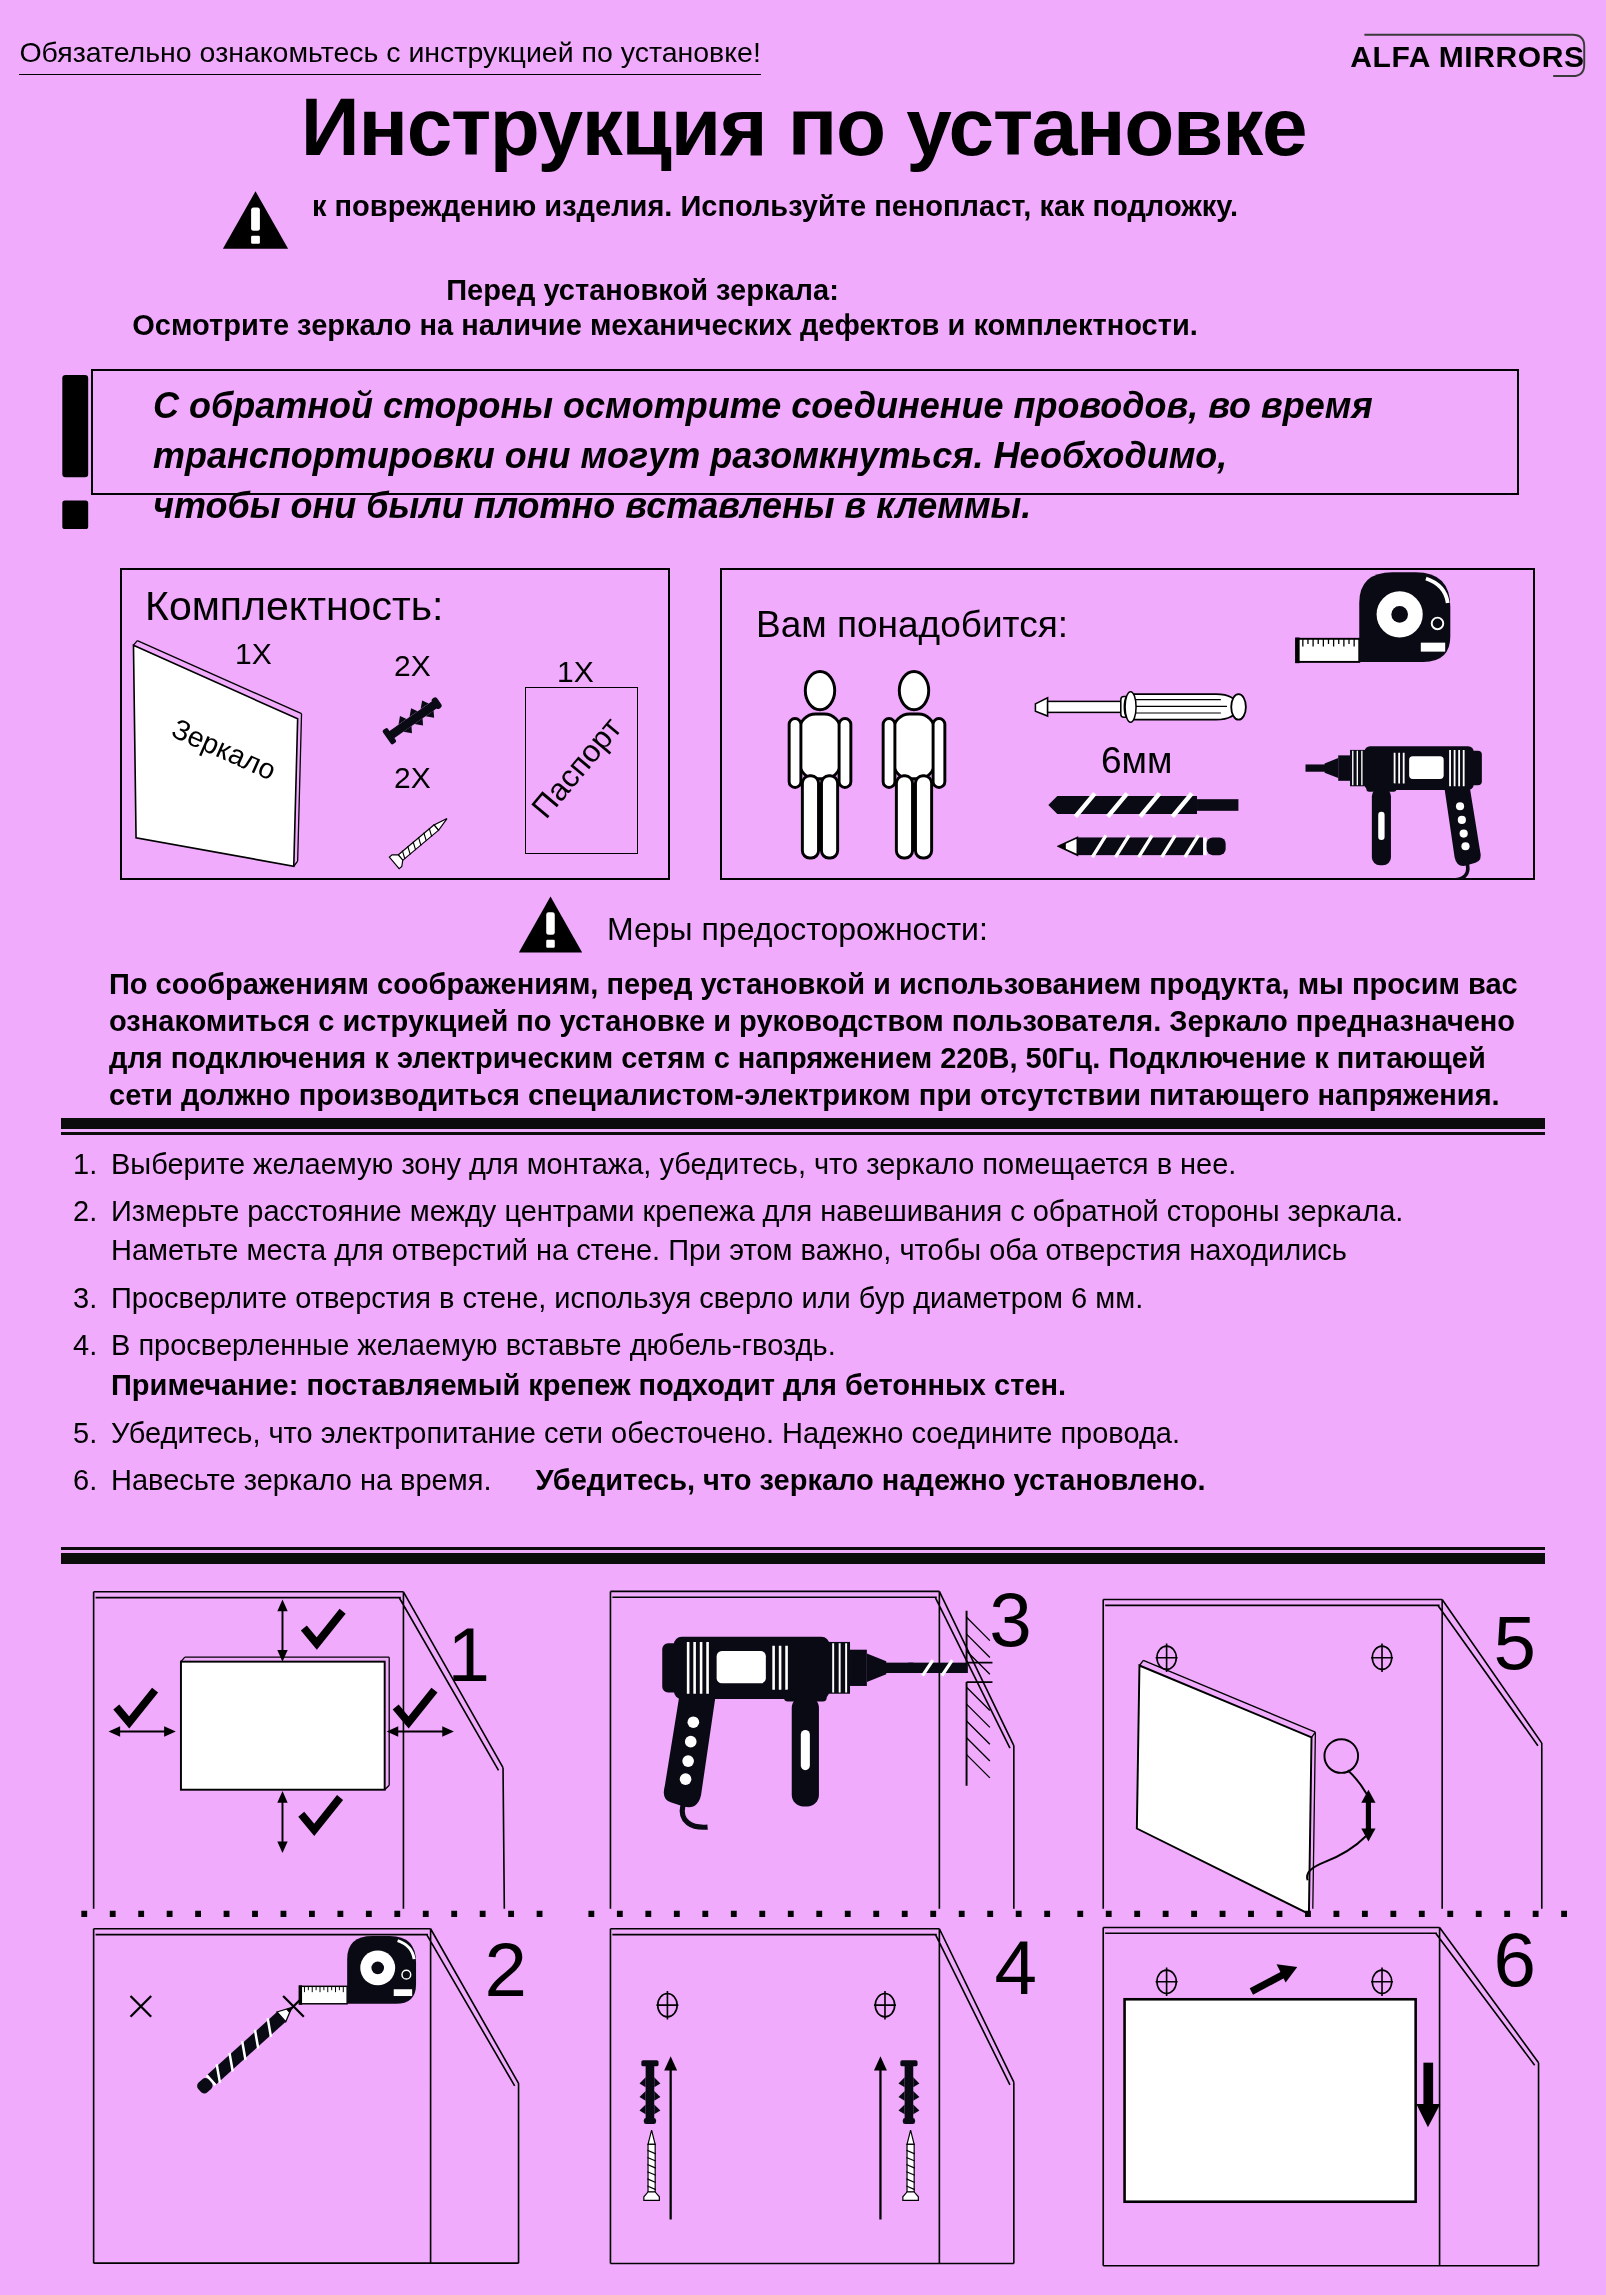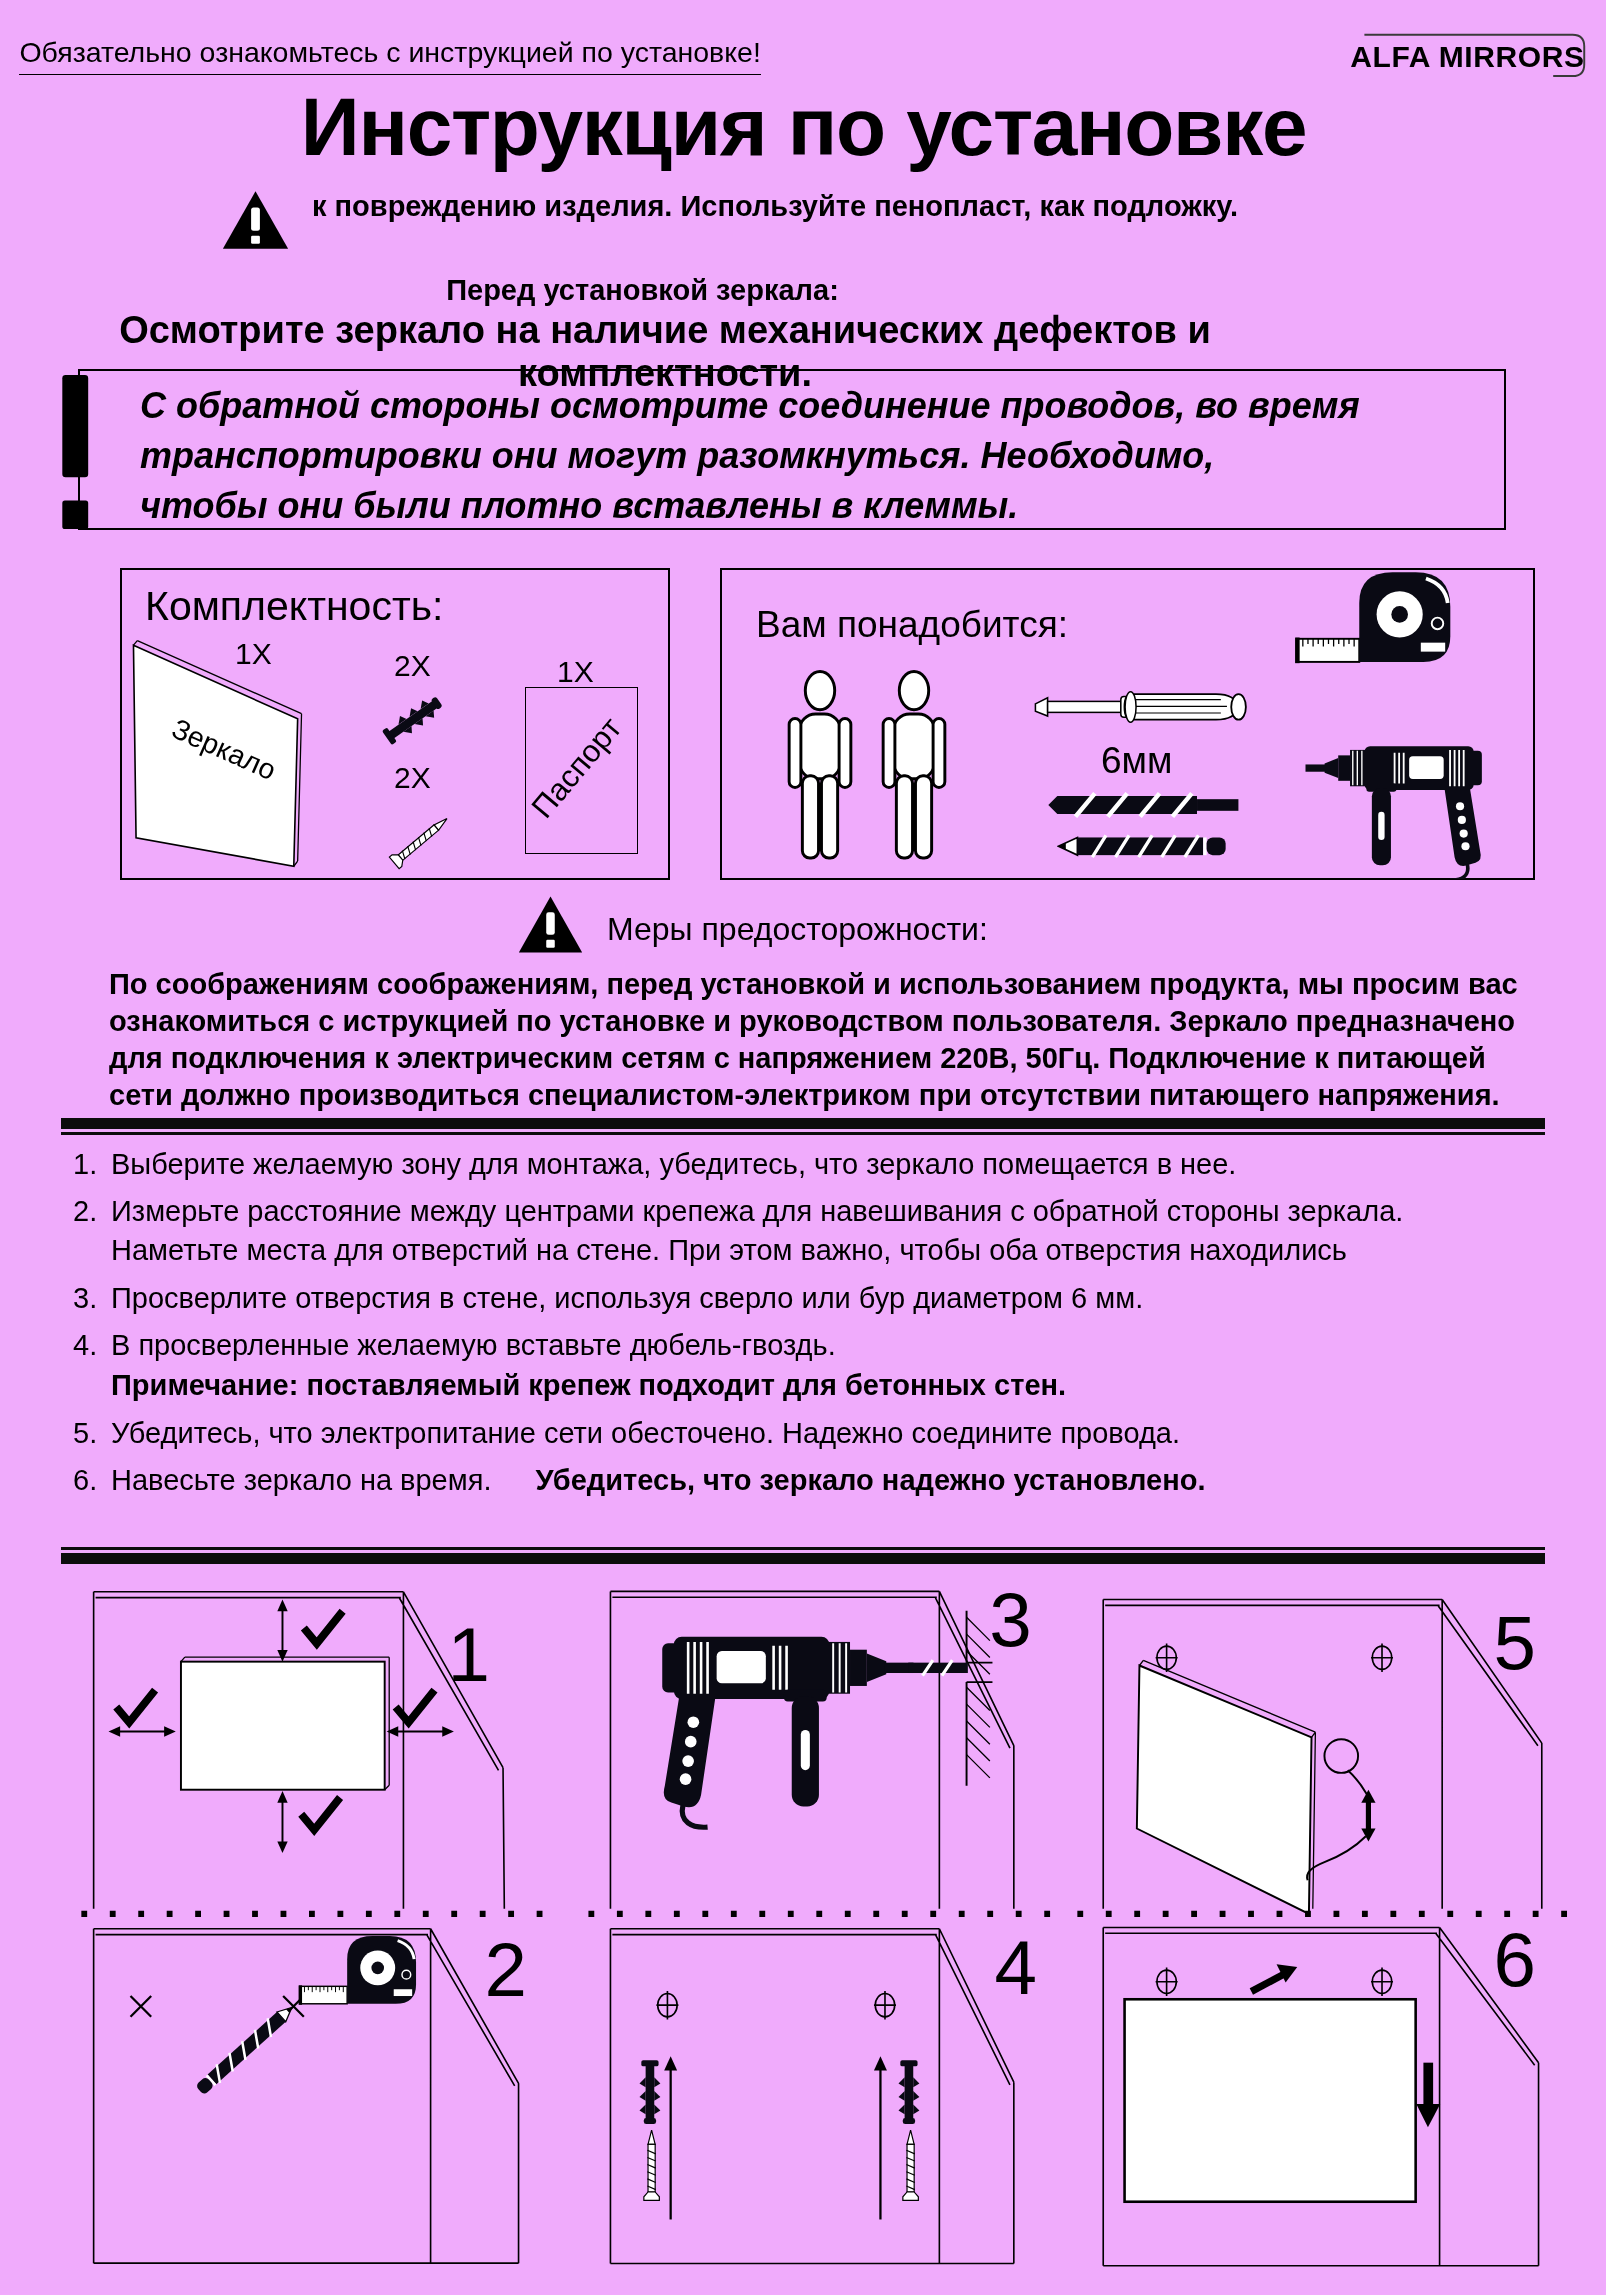--- a/index.html
+++ b/index.html
@@ -7,23 +7,23 @@
         font-family:"Liberation Sans", sans-serif;color:#000;}
   .abs{position:absolute;}
   .top-notice{left:19.4px;top:36px;font-size:28.5px;border-bottom:1.9px solid #000;padding-bottom:4.5px;}
   .brand{left:1345px;top:32px;width:247px;height:48px;}
   .brand-frame{position:absolute;left:0;top:0;}
   .brand-text{position:absolute;left:5.2px;top:7.8px;font-size:30px;font-weight:700;letter-spacing:0.6px;}
   .page-title{left:0;top:80px;width:1607px;text-align:center;font-size:82px;font-weight:700;letter-spacing:-1.3px;}
   .warn1-tri{left:221px;top:185px;}
   .warn1-text{left:312px;top:188px;font-size:29px;font-weight:700;line-height:37px;}
   .before-title{left:0;top:274px;width:1285px;text-align:center;font-size:29px;font-weight:700;}
-  .before-text{left:0;top:309px;width:1330px;text-align:center;font-size:38px;font-weight:700;}
+  .before-text{left:0;top:309px;width:1330px;text-align:center;font-size:29px;font-weight:700;}
   .excl-icon{left:61px;top:375px;}
-  .alert-box{left:78px;top:369px;width:1428px;height:161px;border:2.6px solid #000;box-sizing:border-box;}
+  .alert-box{left:91px;top:369px;width:1428px;height:126px;border:2.6px solid #000;box-sizing:border-box;}
   .alert-text{position:absolute;left:60px;top:10.4px;font-size:36px;font-weight:700;font-style:italic;line-height:50px;}
   .blk{display:block;}
   .kit-box{left:120px;top:568px;width:550px;height:312px;border:2.6px solid #000;box-sizing:border-box;}
   .kit-title{position:absolute;left:23px;top:13px;font-size:41px;}
   .qty{position:absolute;font-size:30px;}
   .passport{position:absolute;left:403px;top:117px;width:111px;height:165px;border:1.9px solid #000;}
   .passport span{position:absolute;left:-9px;top:62px;font-size:31px;transform:rotate(-50deg);white-space:nowrap;}
   .tools-box{left:720px;top:568px;width:815px;height:312px;border:2.6px solid #000;box-sizing:border-box;}
   .tools-title{position:absolute;left:34px;top:34px;font-size:37px;}
   .bit-size{position:absolute;left:379px;top:170px;font-size:37px;}

